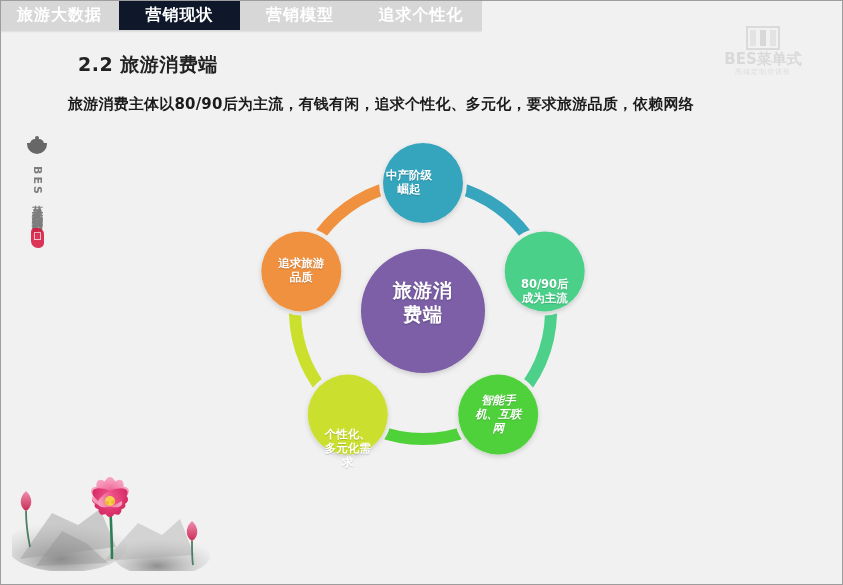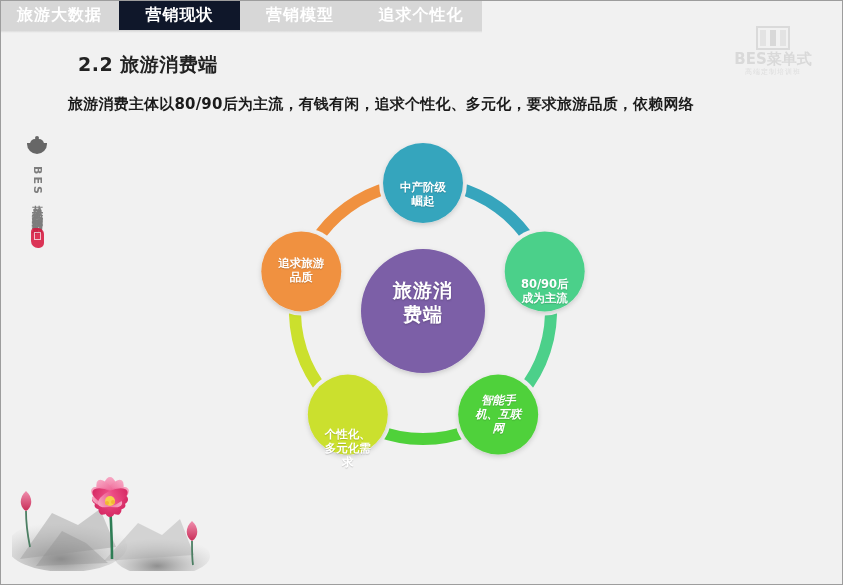--- a/index.html
+++ b/index.html
@@ -39,21 +39,21 @@
   .navtab.t3{width:122px;}
 
   
   #navshadow{
     position:absolute;left:0;top:30px;width:482px;height:3px;
     background:linear-gradient(to bottom,rgba(0,0,0,.13),rgba(0,0,0,0));
   }
 
   
   #logo{
-    position:absolute;right:10px;top:26px;width:120px;height:52px;
+    position:absolute;right:20px;top:26px;width:120px;height:52px;
     display:flex;flex-direction:column;align-items:center;
     opacity:.55;
   }
   #logo-mark{
     width:34px;height:24px;
     border:2px solid #c9c9c9;
     display:flex;
     box-sizing:border-box;
     margin-bottom:2px;
   }
@@ -213,21 +213,21 @@
           <circle cx="119.8" cy="278.6" r="44" fill="#f1f1f1"></circle>
           <circle cx="119.8" cy="278.6" r="40" fill="#cbe02d" filter="url(#bsh)"></circle>
           <circle cx="73.3" cy="135.4" r="44" fill="#f1f1f1"></circle>
           <circle cx="73.3" cy="135.4" r="40" fill="#f0913f" filter="url(#bsh)"></circle>
         </g>
 
       <circle id="centercirc" cx="195" cy="175" r="62" filter="url(#bsh)" fill="#7b5ea7"></circle>
     </svg>
     <div id="center-label" style="left: 125px; top: 143px; width: 140px;">旅游消
 费端</div>
-  <div class="bub-label small" style="left: 151px; width: 88px; top: 32px; margin-top: 12px;">中产阶级
+  <div class="bub-label small" style="left: 137px; width: 88px; top: 32px;">中产阶级
 崛起</div>
       <div class="bub-label small" style="left: 272.735px; width: 88px; top: 120.446px; margin-top: 21px;">80/90后
 成为主流</div>
       <div class="bub-label small" style="left: 226.237px; width: 88px; top: 256.554px; font-style: italic;">智能手
 机、互联
 网</div>
       <div class="bub-label small" style="left: 75.7635px; width: 88px; top: 256.554px; margin-top: 34px;">个性化、
 多元化需
 求</div>
       <div class="bub-label small" style="left: 29.2648px; width: 88px; top: 120.446px; font-family: Liberation Serif, serif;">追求旅游

